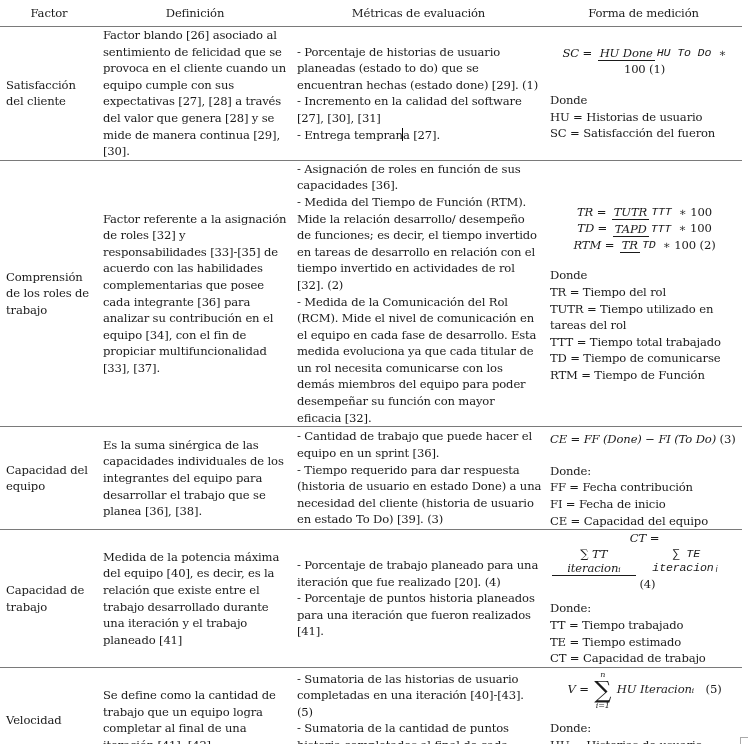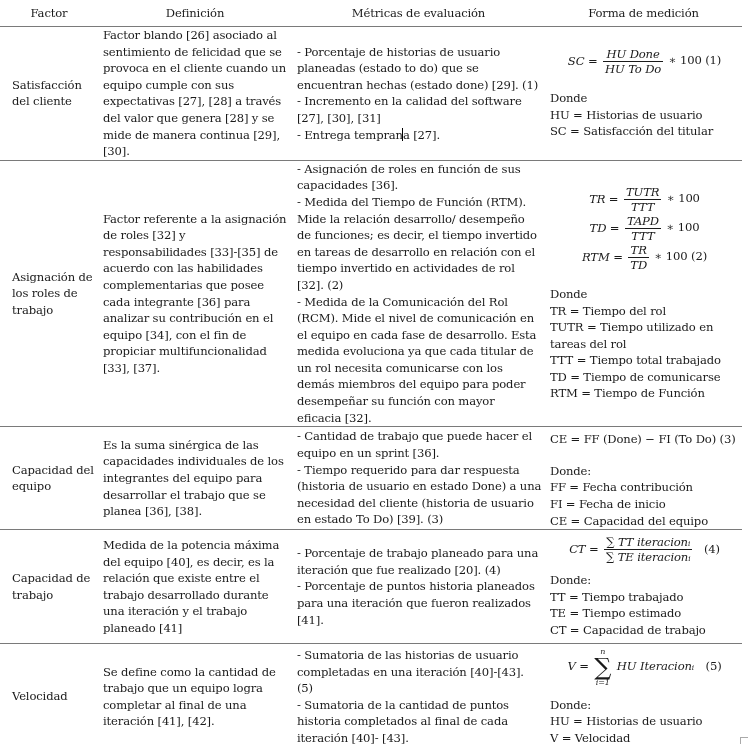--- a/index.html
+++ b/index.html
@@ -33,35 +33,35 @@
   td {
     vertical-align: middle;
     padding: 0 3px 0 5px;
     border-bottom: 1.5px solid #7a7a7a;
   }
   tr.r1 td { height: 130px; }
   tr.r2 td { height: 262px; }
   tr.r3 td { height: 97px; }
   tr.r4 td { height: 113px; }
   tr.r5 td { height: 105px; }
-  td.factor { padding-left: 12px; }
+  td.factor { padding-left: 6px; }
   .metric-line { display: block; }
   .formula {
     text-align: center;
     font-style: italic;
     font-family: "DejaVu Serif", "Liberation Serif", serif;
   }
   .formula .num { font-style: normal; margin-top: 8px; }
   .frac {
-    display: inline-flex; flex-direction: column;
+    display: inline-flex; flex-direction: row;
     vertical-align: middle; text-align: center;
     margin: 0 2px;
   }
   .frac .top { border-bottom: 1px solid #1a1a1a; padding: 0 2px; line-height: 14px; }
-  .frac .bot { padding: 0 2px; line-height: 14px; }
+  .frac .bot { padding: 0 2px; line-height: 14px; font-family: Liberation Mono, monospace; }
   .eqblock { display: block; margin: 0 0 0 0; }
   .where { margin-top: 14px; }
   .where span { display: block; }
   .sum {
     display: inline-flex; flex-direction: column; align-items: center;
     vertical-align: middle; margin: 0 2px; font-style: italic;
   }
   .sum .lim { font-size: 8px; line-height: 9px; }
   .sum .sig { font-size: 24px; line-height: 22px; font-style: normal; }
   .caret { display: inline-block; width: 1px; height: 13px; background: #000; vertical-align: -2px; margin: 0 -0.5px; }
@@ -101,27 +101,27 @@
           <span>SC =</span>
           <span class="frac">
             <span class="top">HU Done</span>
             <span class="bot">HU To Do</span>
           </span>
           <span class="num">∗ 100 (1)</span>
         </div>
         <div class="where">
           <span>Donde</span>
           <span>HU = Historias de usuario</span>
-          <span>SC = Satisfacción del titular</span>
+          <span>SC = Satisfacción del fueron</span>
         </div>
       </td>
     </tr>
 
     <tr class="r2">
-      <td class="factor">Asignación de los roles de trabajo</td>
+      <td class="factor">Comprensión de los roles de trabajo</td>
       <td>Factor referente a la asignación de roles [32] y responsabilidades [33]-[35] de acuerdo con las habilidades complementarias que posee cada integrante [36] para analizar su contribución en el equipo [34], con el fin de propiciar multifuncionalidad [33], [37].</td>
       <td>
         <span class="metric-line">- Asignación de roles en función de sus capacidades [36].</span>
         <span class="metric-line">- Medida del Tiempo de Función (RTM). Mide la relación desarrollo/ desempeño de funciones; es decir, el tiempo invertido en tareas de desarrollo en relación con el tiempo invertido en actividades de rol [32]. (2)</span>
         <span class="metric-line">- Medida de la Comunicación del Rol (RCM). Mide el nivel de comunicación en el equipo en cada fase de desarrollo. Esta medida evoluciona ya que cada titular de un rol necesita comunicarse con los demás miembros del equipo para poder desempeñar su función con mayor eficacia [32].</span>
       </td>
       <td>
         <div class="formula">
           <span class="eqblock">
             <span>TR =</span>
@@ -161,21 +161,21 @@
 
     <tr class="r3">
       <td class="factor">Capacidad del equipo</td>
       <td>Es la suma sinérgica de las capacidades individuales de los integrantes del equipo para desarrollar el trabajo que se planea [36], [38].</td>
       <td>
         <span class="metric-line">- Cantidad de trabajo que puede hacer el equipo en un sprint [36].</span>
         <span class="metric-line">- Tiempo requerido para dar respuesta (historia de usuario en estado Done) a una necesidad del cliente (historia de usuario en estado To Do) [39]. (3)</span>
       </td>
       <td style="vertical-align: top; padding-top: 4px;">
         <div>
-          <span style="">CE = FF (Done) − FI (To Do)</span>
+          <span style="font-style: italic;">CE = FF (Done) − FI (To Do)</span>
           <span>(3)</span>
         </div>
         <div class="where" style="margin-top: 15px;">
           <span>Donde:</span>
           <span>FF = Fecha contribución</span>
           <span>FI = Fecha de inicio</span>
           <span>CE = Capacidad del equipo</span>
         </div>
       </td>
     </tr>

